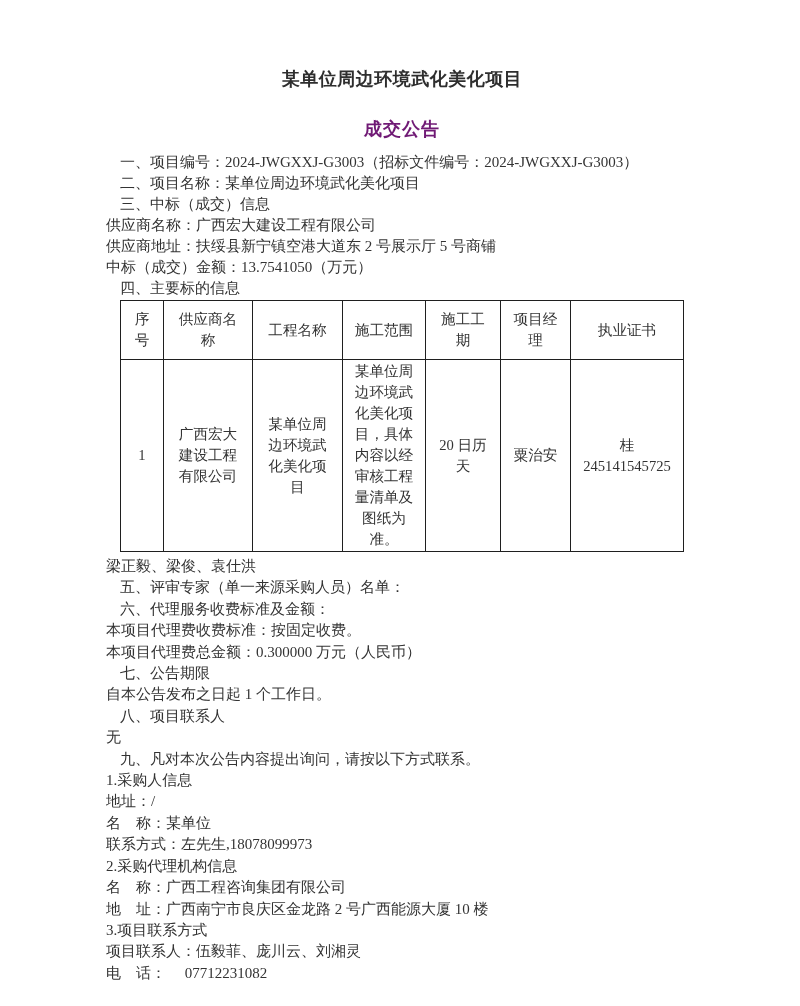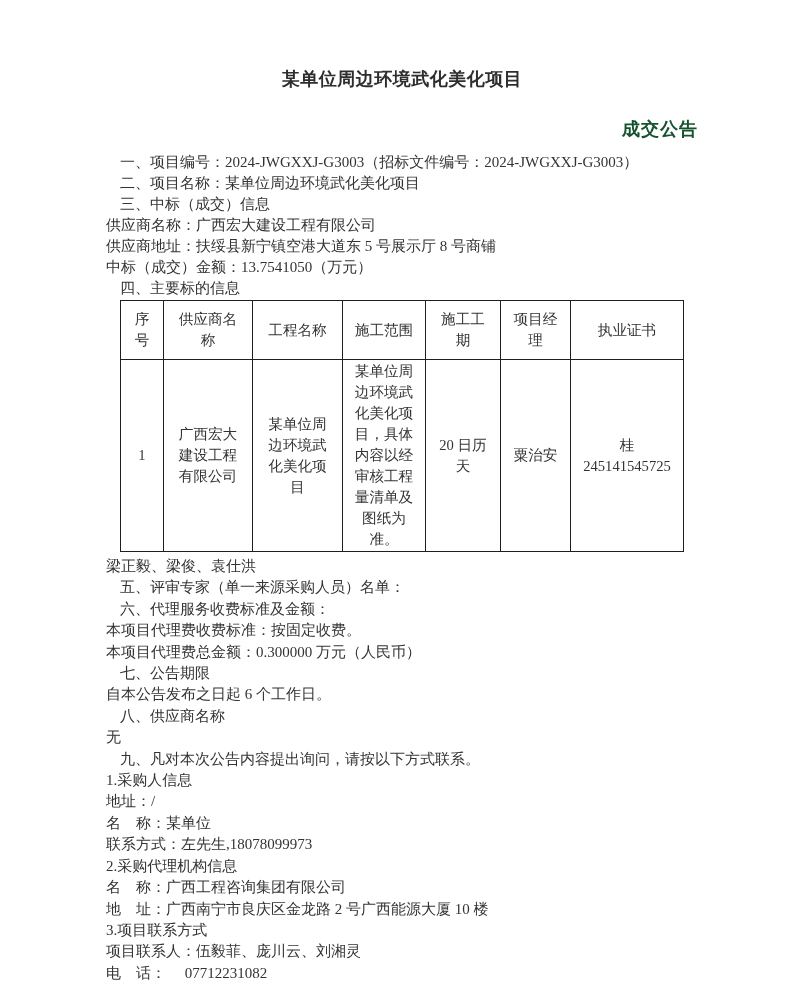--- a/index.html
+++ b/index.html
@@ -14,22 +14,22 @@
   .content{position:absolute;left:106px;top:0;width:592px;}
   .doc-title{
     margin:66px 0 0 0;
     font-size:18px;font-weight:bold;
     text-align:center;line-height:26px;
     color:#2e2e2e;letter-spacing:0.5px;
   }
   .doc-subtitle{
     margin:24px 0 0 0;
     font-size:18px;font-weight:bold;
-    text-align:right;line-height:26px;
-    color:#14532d;letter-spacing:1px;
+    text-align:center;line-height:26px;
+    color:#701a75;letter-spacing:1px;
   }
   .intro-block{margin-top:10px;}
   .body-block{margin-top:4px;}
   .para{
     margin:0;
     font-size:15px;
     line-height:21px;
     white-space:pre-wrap;
     color:#333333;
   }
@@ -64,21 +64,21 @@
   <div class="content">
 
     <h1 class="doc-title">某单位周边环境武化美化项目</h1>
     <h2 class="doc-subtitle">成交公告</h2>
 
     <div class="intro-block">
       <p class="para indent">一、项目编号：2024-JWGXXJ-G3003（招标文件编号：2024-JWGXXJ-G3003）</p>
       <p class="para indent">二、项目名称：某单位周边环境武化美化项目</p>
       <p class="para indent">三、中标（成交）信息</p>
       <p class="para">供应商名称：广西宏大建设工程有限公司</p>
-      <p class="para">供应商地址：扶绥县新宁镇空港大道东 5 号展示厅 8 号商铺</p>
+      <p class="para">供应商地址：扶绥县新宁镇空港大道东 2 号展示厅 5 号商铺</p>
       <p class="para">中标（成交）金额：13.7541050（万元）</p>
       <p class="para indent">四、主要标的信息</p>
     </div>
 
     <table class="bid-table">
       <colgroup>
         <col class="c0">
           <col class="c1">
           <col class="c2">
           <col class="c3">
@@ -110,22 +110,22 @@
       </tbody>
     </table>
 
     <div class="body-block">
       <p class="para">梁正毅、梁俊、袁仕洪</p>
       <p class="para indent">五、评审专家（单一来源采购人员）名单：</p>
       <p class="para indent">六、代理服务收费标准及金额：</p>
       <p class="para">本项目代理费收费标准：按固定收费。</p>
       <p class="para">本项目代理费总金额：0.300000 万元（人民币）</p>
       <p class="para indent">七、公告期限</p>
-      <p class="para">自本公告发布之日起 6 个工作日。</p>
-      <p class="para indent">八、供应商名称</p>
+      <p class="para">自本公告发布之日起 1 个工作日。</p>
+      <p class="para indent">八、项目联系人</p>
       <p class="para">无</p>
       <p class="para indent">九、凡对本次公告内容提出询问，请按以下方式联系。</p>
       <p class="para">1.采购人信息</p>
       <p class="para">地址：/</p>
       <p class="para">名　称：某单位</p>
       <p class="para">联系方式：左先生,18078099973</p>
       <p class="para">2.采购代理机构信息</p>
       <p class="para">名　称：广西工程咨询集团有限公司</p>
       <p class="para">地　址：广西南宁市良庆区金龙路 2 号广西能源大厦 10 楼</p>
       <p class="para">3.项目联系方式</p>

